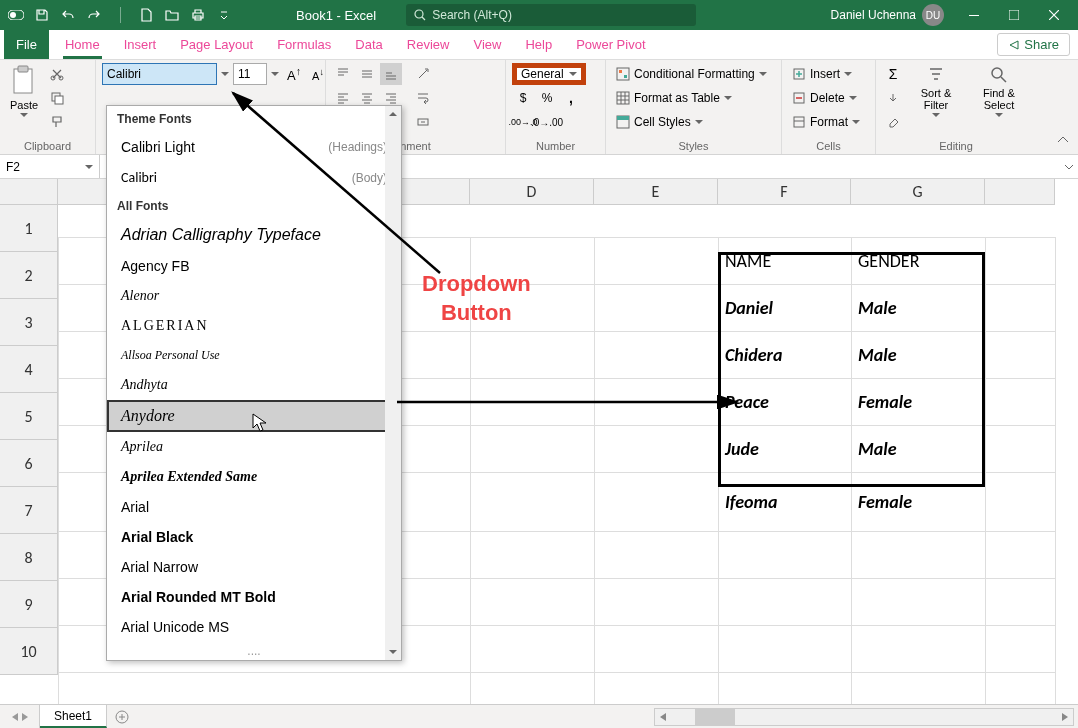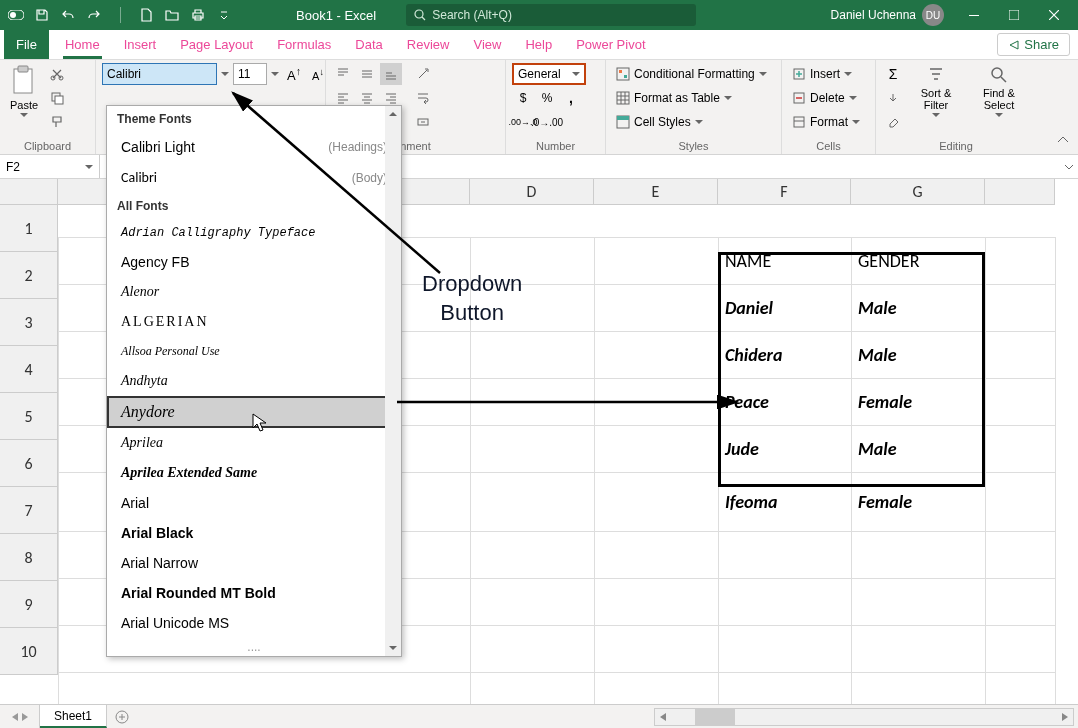--- a/index.html
+++ b/index.html
@@ -34,21 +34,21 @@
 .ribbon-group-content { flex: 1; display: flex; align-items: flex-start; gap: 4px; }
 .ribbon-group-label { font-size: 11px; color: #666; text-align: center; padding: 2px 0; display: flex; justify-content: center; position: relative; }
 .vstack { display: flex; flex-direction: column; gap: 2px; }
 .hstack { display: flex; align-items: center; gap: 2px; }
 .big-btn { display: flex; flex-direction: column; align-items: center; gap: 2px; padding: 2px 4px; cursor: pointer; font-size: 11px; }
 .small-btn { width: 22px; height: 22px; display: flex; align-items: center; justify-content: center; cursor: pointer; }
 .font-box { width: 115px; height: 22px; border: 1px solid #aaa; background: #fff; padding: 0 4px; font-size: 12px; display: flex; align-items: center; }
 .font-box.selected { border: 1px solid #2e75b5; background: #cde6f7; }
 .size-box { width: 34px; height: 22px; border: 1px solid #aaa; background: #fff; padding: 0 4px; font-size: 12px; display: flex; align-items: center; }
 .dd-arrow { width: 12px; display: flex; justify-content: center; cursor: pointer; }
-.number-fmt { width: 74px; height: 22px; border: 2px solid #c2410c; background: #fff; padding: 0 4px; font-size: 12px; display: flex; align-items: center; justify-content: space-between; }
+.number-fmt { width: 74px; height: 22px; border: 5px solid #c2410c; background: #fff; padding: 0 4px; font-size: 12px; display: flex; align-items: center; justify-content: space-between; }
 .ribbon-menu-item { display: flex; align-items: center; gap: 4px; height: 22px; padding: 0 4px; cursor: pointer; font-size: 12px; }
 
 
 .formula-row { height: 24px; display: flex; align-items: stretch; border-bottom: 1px solid #d4d4d4; }
 .name-box { width: 100px; border-right: 1px solid #ccc; display: flex; align-items: center; padding: 0 6px; font-size: 12px; background: #fff; }
 .name-box .dd { margin-left: auto; }
 .fx-btn { width: 24px; display: flex; align-items: center; justify-content: center; border-right: 1px solid #ccc; font-style: italic; font-size: 12px; color: #666; cursor: pointer; }
 .formula-input { flex: 1; padding: 0 6px; display: flex; align-items: center; background: #fff; }
 .formula-expand { width: 18px; display: flex; align-items: center; justify-content: center; cursor: pointer; }
 
@@ -70,21 +70,21 @@
 .font-dropdown { position: absolute; top: 105px; left: 106px; width: 296px; background: #fff; border: 1px solid #aaa; box-shadow: 2px 2px 6px rgba(0,0,0,0.25); z-index: 100; }
 .font-dd-section { padding: 6px 10px; font-weight: bold; font-size: 12px; color: #333; }
 .font-dd-item { padding: 7px 14px; display: flex; align-items: center; justify-content: space-between; cursor: pointer; font-size: 14px; text-align: center; }
 .font-dd-item.highlighted { background: #d0d0d0; border: 2px solid #333; padding: 5px 12px; }
 .font-hint { color: #888; font-size: 12px; }
 .font-dd-scroll { position: absolute; right: 0; top: 0; bottom: 0; width: 16px; background: #f0f0f0; display: flex; flex-direction: column; }
 .scroll-btn { height: 16px; display: flex; align-items: center; justify-content: center; cursor: pointer; }
 .scroll-track { flex: 1; }
 
 
-.annotation-label { position: absolute; font-size: 22px; font-weight: normal; color: #0f172a; z-index: 200; text-align: center; }
+.annotation-label { position: absolute; font-size: 22px; font-weight: bold; color: #ef4444; z-index: 200; text-align: center; }
 .arrow-line { position: absolute; z-index: 150; }
 
 
 .sheet-tabs { height: 24px; display: flex; align-items: stretch; border-top: 1px solid #ccc; background: #f3f2f1; }
 .sheet-nav { width: 40px; display: flex; align-items: center; justify-content: center; gap: 4px; border-right: 1px solid #ccc; }
 .sheet-tab { padding: 0 14px; display: flex; align-items: center; font-size: 12px; border-right: 1px solid #ccc; background: #fff; border-bottom: 2px solid #217346; cursor: pointer; }
 .new-sheet { width: 30px; display: flex; align-items: center; justify-content: center; cursor: pointer; }
 .hscroll { margin-left: auto; width: 420px; height: 18px; background: #f0f0f0; border: 1px solid #ccc; align-self: center; margin-right: 4px; display: flex; }
 .hscroll .thumb { width: 40px; background: #ccc; margin-left: 24px; }
 
@@ -628,21 +628,21 @@
   <div class="font-dd-item">
     <span style="font-family:'Calibri Light',sans-serif;font-weight:300">Calibri Light</span>
     <span class="font-hint">(Headings)</span>
   </div>
   <div class="font-dd-item">
     <span style="font-family:Calibri,sans-serif">Calibri</span>
     <span class="font-hint">(Body)</span>
   </div>
   <div class="font-dd-section">All Fonts</div>
   <div class="font-dd-item">
-      <span style="font-family:Liberation Mono, monospace;font-size:12px;font-style:italic">Adrian Calligraphy Typeface</span>
+      <span style="font-family:Liberation Sans, sans-serif;font-size:16px;font-style:italic">Adrian Calligraphy Typeface</span>
     </div>
   <div class="font-dd-item">
       <span style="font-family:'Agency FB',sans-serif">Agency FB</span>
     </div>
   <div class="font-dd-item">
       <span style="font-family:cursive;font-style:italic">Alenor</span>
     </div>
   <div class="font-dd-item">
       <span style="font-family:Liberation Serif, serif;letter-spacing:2px;font-variant:small-caps">ALGERIAN</span>
     </div>

